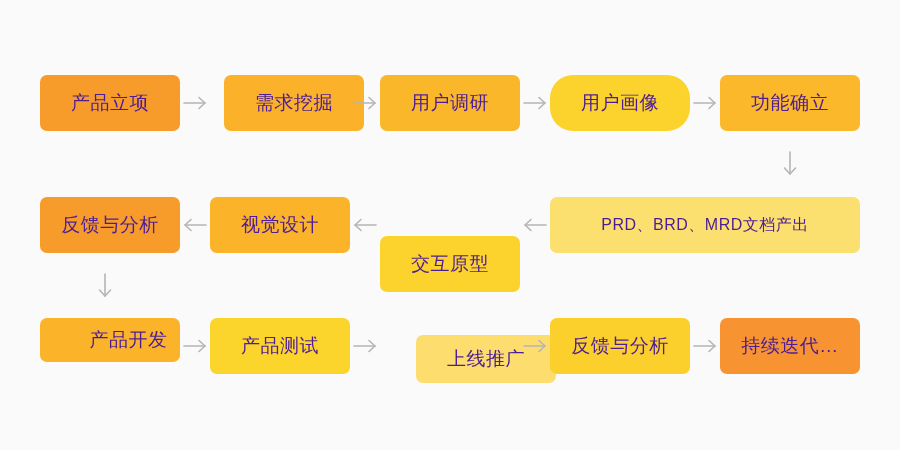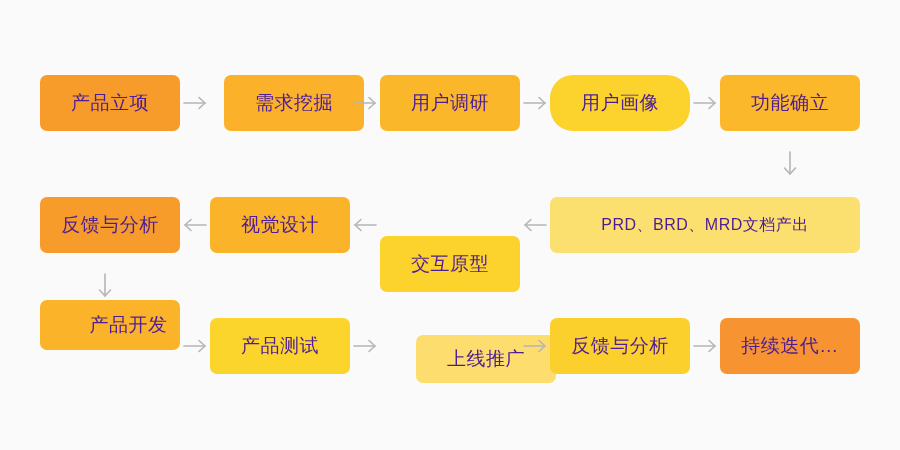--- a/index.html
+++ b/index.html
@@ -110,21 +110,21 @@
       </svg>
     </div>
     <div class="arrow-h" style="left: 520px; top: 197px; width: 30px; height: 56px;">
       <svg width="30" height="30" viewBox="0 0 30 30">
         <g stroke="#b5b5b5" stroke-width="1.6" fill="none" stroke-linecap="round" stroke-linejoin="round">
           <path d="M 26 15 L 5 15"></path>
           <path d="M 11 9.5 L 5 15 L 11 20.5"></path>
         </g>
       </svg>
     </div>
-    <div class="node" style="background: rgb(251, 179, 42); left: 40px; top: 300px; width: 140px; height: 50px; padding-left: 37px;">产品开发</div>
+    <div class="node" style="background: rgb(251, 179, 42); left: 40px; top: 318px; width: 140px; height: 44px; padding-left: 37px;">产品开发</div>
     <div class="node" style="background: rgb(251, 212, 44); left: 210px; top: 318px; width: 140px; height: 56px;">产品测试</div>
     <div class="node" style="background: rgb(252, 221, 110); left: 380px; top: 335px; width: 140px; height: 48px; margin-left: 36px;">上线推广</div>
     <div class="node" style="background: rgb(251, 208, 44); left: 550px; top: 318px; width: 140px; height: 56px;">反馈与分析</div>
     <div class="node" style="background: rgb(247, 148, 49); left: 720px; top: 318px; width: 140px; height: 56px;">持续迭代…</div>
     <div class="arrow-h" style="left: 180px; top: 318px; width: 30px; height: 56px;">
       <svg width="30" height="30" viewBox="0 0 30 30">
         <g stroke="#b5b5b5" stroke-width="1.6" fill="none" stroke-linecap="round" stroke-linejoin="round">
           <path d="M 4 15 L 25 15"></path>
           <path d="M 19 9.5 L 25 15 L 19 20.5"></path>
         </g>

